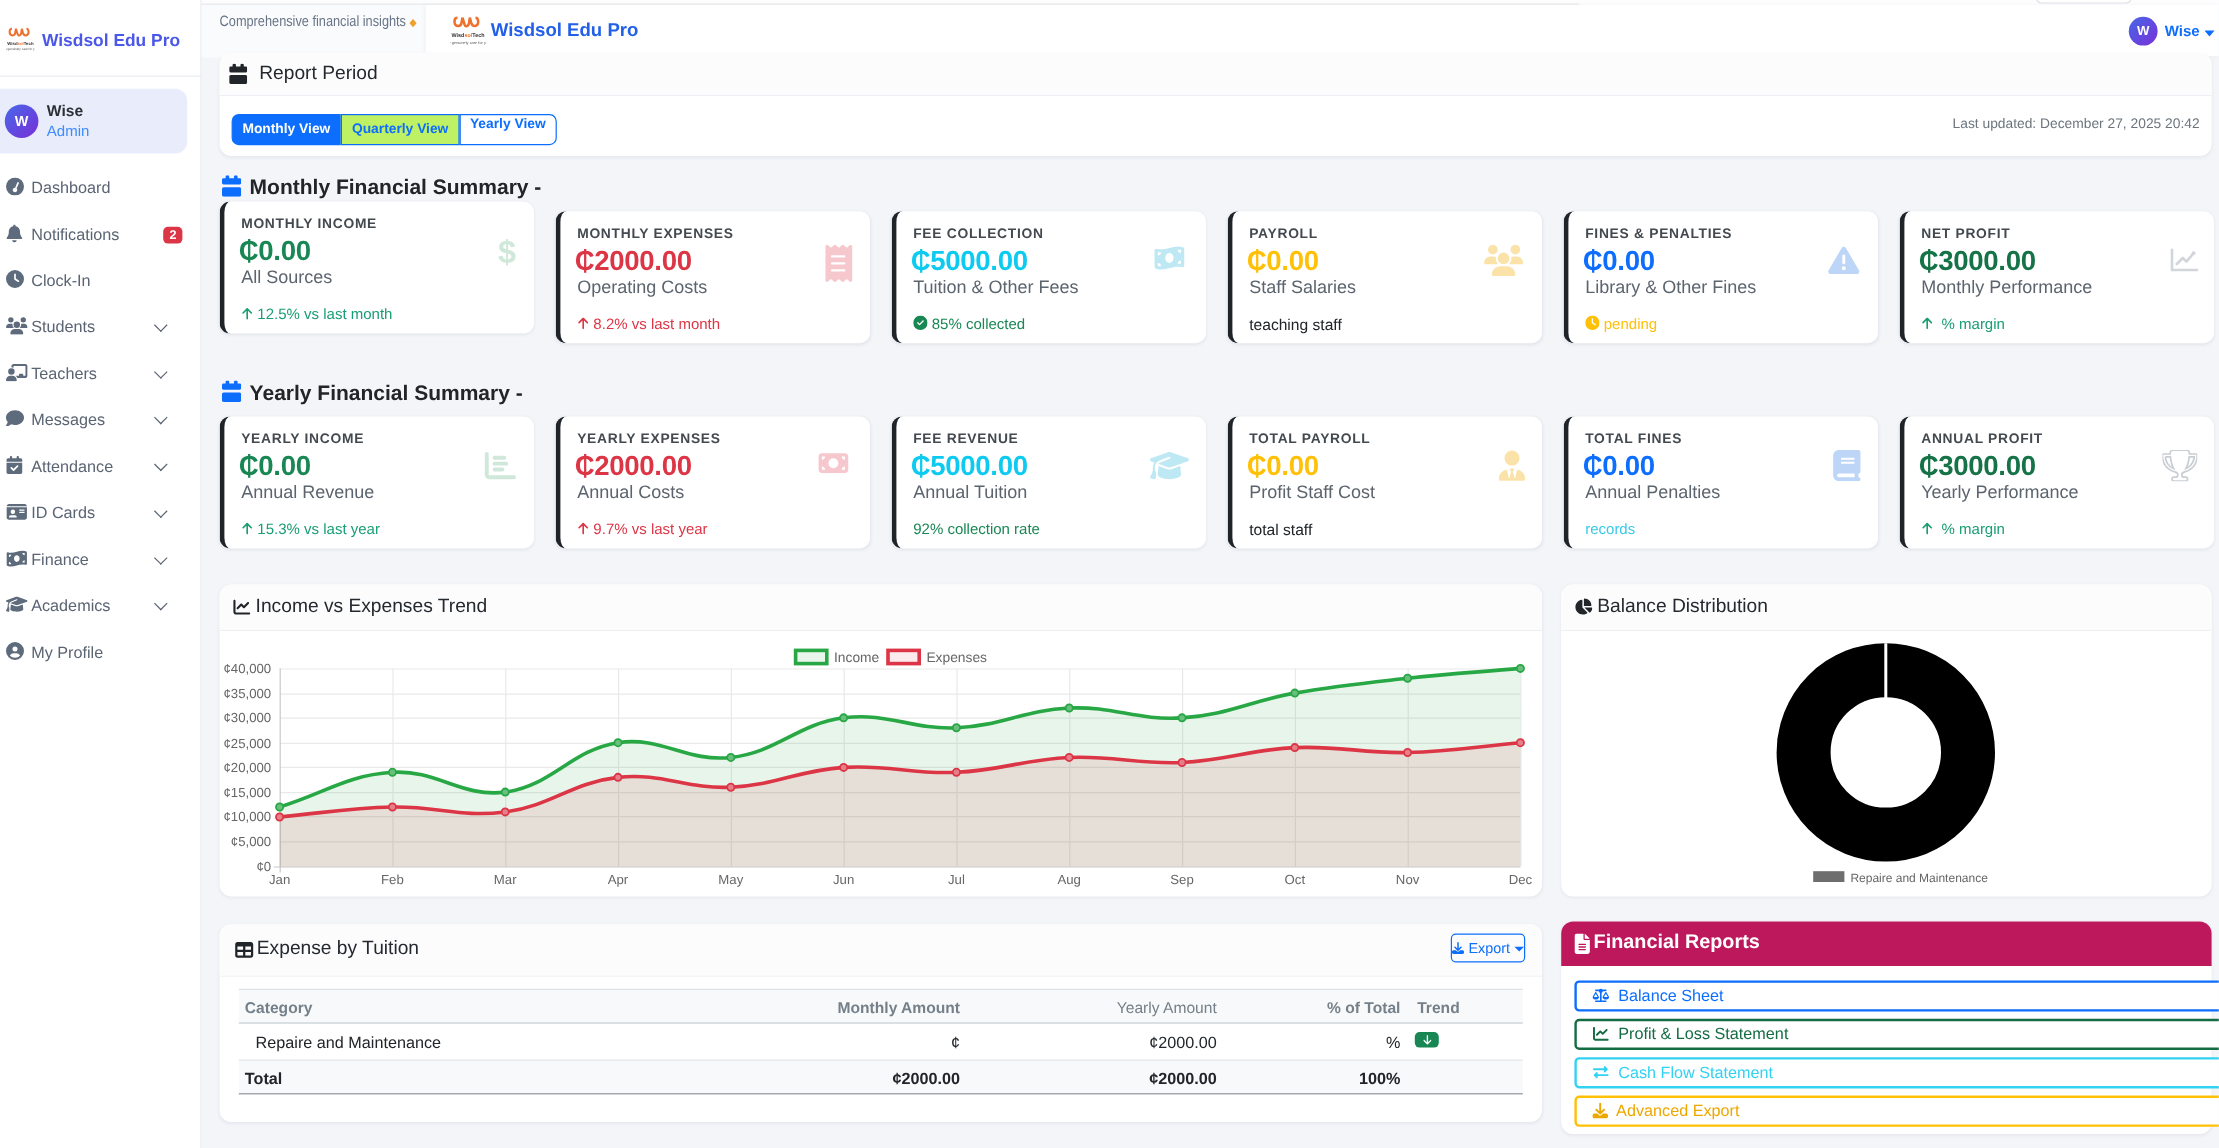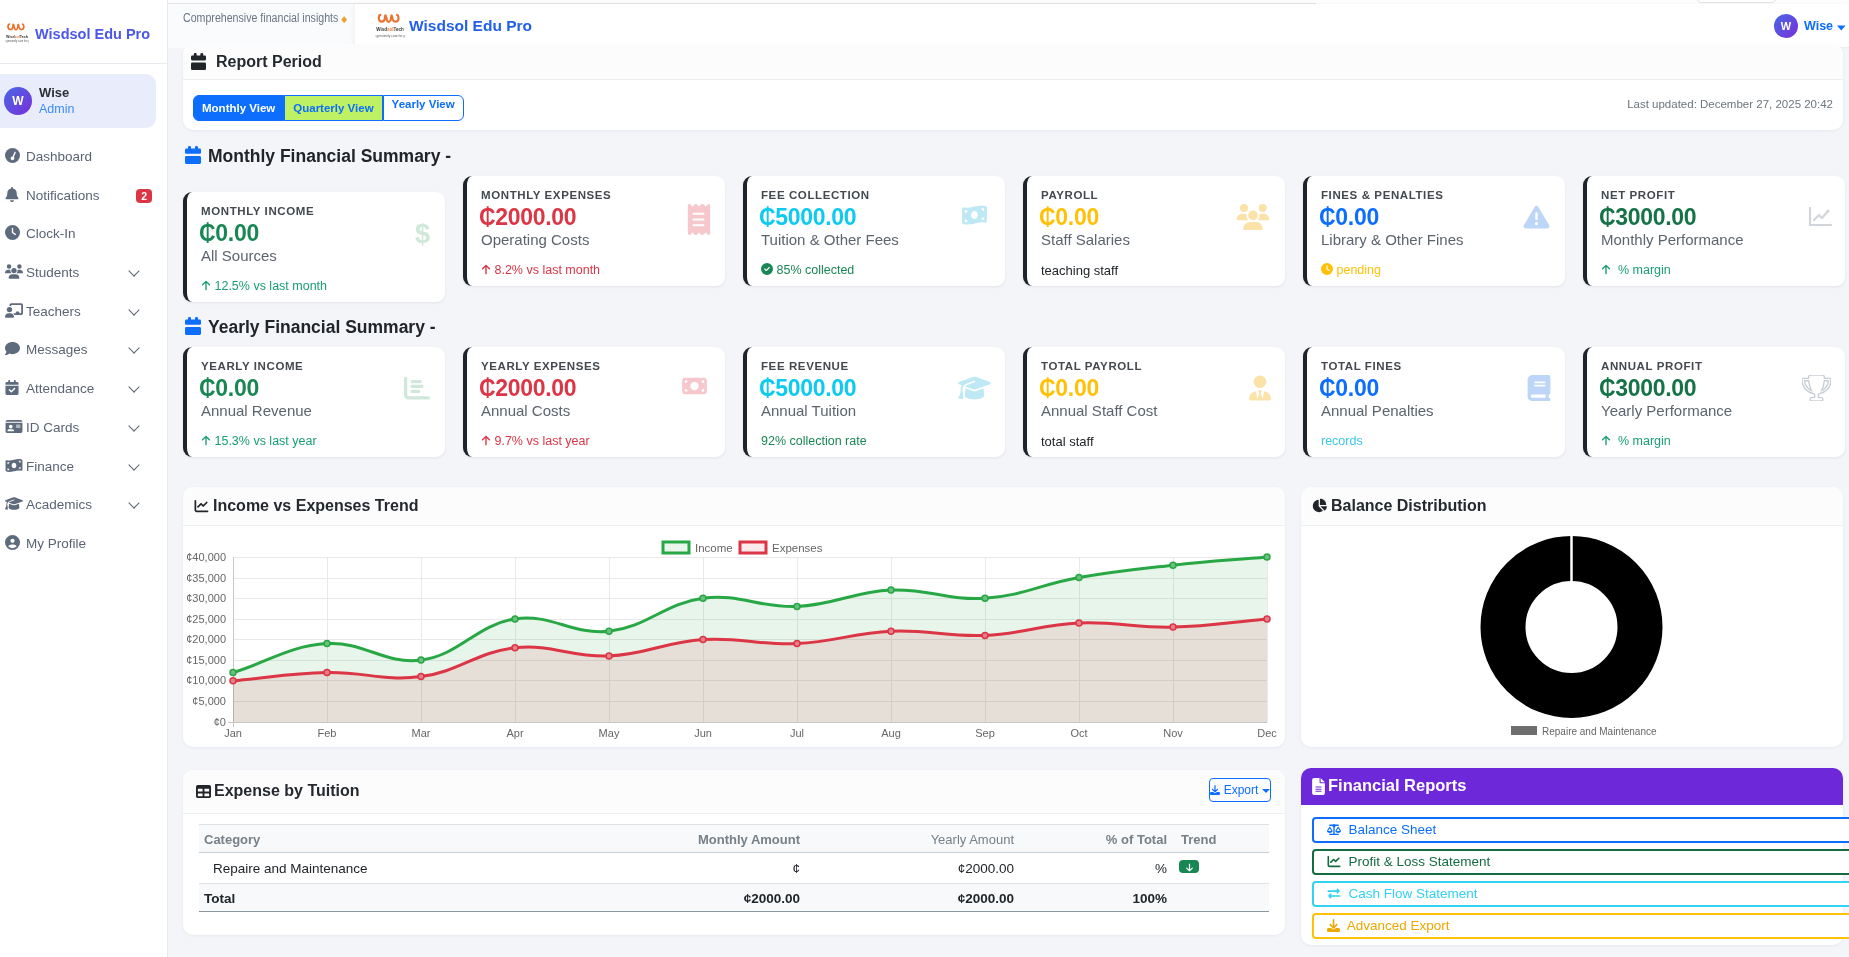--- a/index.html
+++ b/index.html
@@ -1,19 +1,19 @@
 <!DOCTYPE html>
 <html><head><meta charset="utf-8"><style>
 *{margin:0;padding:0;box-sizing:border-box}
 html,body{width:1849px;height:957px;overflow:hidden}
 body{font-family:"Liberation Sans",sans-serif;background:#f4f5f9;position:relative}
 .abs{position:absolute}
 .card{position:absolute;background:#fff;border-radius:10px;box-shadow:0 1px 3px rgba(30,40,60,.06)}
 .chead{position:absolute;left:0;right:0;top:0;background:#fcfcfd;border-bottom:1px solid #edeff2;border-radius:10px 10px 0 0}
-.ct{font-weight:bold;font-size:16px;color:#24292f}
+.ct{font-weight:normal;font-size:16px;color:#24292f}
 
 #sb{position:absolute;left:0;top:0;width:168px;height:957px;background:#fff;border-right:1px solid #e7e9ee}
 #sb .logo{position:absolute;left:35px;top:26px;font-size:14.5px;font-weight:bold;color:#4a57e8;white-space:nowrap}
 #sb .mi{position:absolute;left:0;width:168px;height:30px;font-size:13.5px;color:#5a6473}
 #sb .mi span{position:absolute;left:26px;top:7px}
 #sb .mi svg{position:absolute;left:5px;top:6px}
 .chev{left:auto !important;right:30px;top:9px !important;width:8px;height:8px;border-right:1.7px solid #5a6473;border-bottom:1.7px solid #5a6473;transform:rotate(45deg)}
 
 .sc{position:absolute;width:262px;height:110px;background:#fff;border-radius:9px;border-left:4px solid #1f242b;box-shadow:0 1px 3px rgba(30,40,60,.08)}
 .sc .lb{position:absolute;left:14px;top:13px;font-size:11.5px;font-weight:bold;color:#43494f;letter-spacing:.6px}
@@ -169,21 +169,21 @@
 <svg class="abs" style="left:185px;top:317px" width="16" height="18" viewBox="0 0 16 18">
     <g fill="#0d6efd">
       <rect x="3" y="0" width="3" height="5.5" rx="1.2"></rect>
       <rect x="10" y="0" width="3" height="5.5" rx="1.2"></rect>
       <rect x="0" y="2.6" width="16" height="5.2" rx="1.2"></rect>
       <rect x="0" y="10" width="16" height="8" rx="1.4"></rect>
     </g>
   </svg>
 <div class="shead" style="left:208px;top:317px">Yearly Financial Summary -</div>
 
-<div class="sc" style="left:183px;top:192px">
+<div class="sc" style="left:183px;top:168px">
   <div class="lb">MONTHLY INCOME</div>
     <div class="vl g">₵0.00</div>
     <div class="sb2">All Sources</div>
   <div class="ft tl"><svg width="10" height="11" viewBox="0 0 384 512" style="vertical-align:-1px">
         <path fill="currentColor" d="M214.6 41.4c-12.5-12.5-32.8-12.5-45.3 0l-160 160c-12.5 12.5-12.5 32.8 0 45.3s32.8 12.5 45.3 0L160 141.2V448c0 17.7 14.3 32 32 32s32-14.3 32-32V141.2L329.4 246.6c12.5 12.5 32.8 12.5 45.3 0s12.5-32.8 0-45.3l-160-160z"></path>
       </svg> 12.5% vs last month</div>
   <div class="ic" style="font-size:27px;font-weight:bold;color:#cfe8da;top:27px;right:15px">$</div>
 </div>
 <div class="sc" style="left:463px;top:176px">
   <div class="lb">MONTHLY EXPENSES</div>
@@ -268,21 +268,21 @@
     <div class="vl c">₵5000.00</div>
     <div class="sb2">Annual Tuition</div>
   <div class="ft g">92% collection rate</div>
   <svg class="ic" width="33" height="26" viewBox="0 0 640 512" fill="#bee8f4">
       <path d="M320 32c-8.1 0-16.1 1.4-23.7 4.1L15.8 137.4C6.3 140.9 0 149.9 0 160s6.3 19.1 15.8 22.6l57.9 20.9C57.3 229.3 48 259.8 48 291.2V320c0 28.4-10.8 57.7-22.3 80.8c-6.5 13-13.9 25.8-22.5 37.6C0 442.7-.9 448.3 .9 453.4s6 8.9 11.2 10.2l64 16c4.2 1.1 8.7 .3 12.4-2s6.3-6.1 7.1-10.4c8.6-42.8 4.3-81.2-2.1-108.7C90.3 344.3 86 329.8 80 316.5V291.2c0-30.2 10.2-58.7 27.9-81.5c12.9-15.5 29.6-28 49.2-35.7l157-61.7c8.2-3.2 17.5 .8 20.7 9s-.8 17.5-9 20.7l-157 61.7c-12.4 4.9-23.3 12.4-32.2 21.6l159.6 57.6c7.6 2.7 15.6 4.1 23.7 4.1s16.1-1.4 23.7-4.1L624.2 182.6c9.5-3.4 15.8-12.5 15.8-22.6s-6.3-19.1-15.8-22.6L343.7 36.1C336.1 33.4 328.1 32 320 32zM128 408c0 35.3 86 72 192 72s192-36.7 192-72L496.7 262.6L352.3 314.2c-10.4 3.7-21.4 5.6-32.3 5.6s-21.9-1.9-32.3-5.6L143.3 262.6L128 408z"></path>
     </svg>
 </div>
 <div class="sc" style="left:1023px;top:347px">
   <div class="lb">TOTAL PAYROLL</div>
     <div class="vl y">₵0.00</div>
-    <div class="sb2">Annual Staff Cost</div>
+    <div class="sb2">Profit Staff Cost</div>
   <div class="ft" style="color:#212529;font-size:13px">total staff</div>
   <svg class="ic" width="22" height="26" viewBox="0 0 448 512" fill="#fbe2a9">
       <path d="M224 0a128 128 0 1 1 0 256A128 128 0 1 1 224 0zM209.1 359.2l-18.6-31c-6.4-10.7 1.3-24.2 13.7-24.2H224h19.7c12.4 0 20.1 13.6 13.7 24.2l-18.6 31 33.4 123.9 36-146.9c2-8.1 9.8-13.4 17.9-11.3c70.1 17.6 121.9 81 121.9 156.4c0 17-13.8 30.7-30.7 30.7H285.5c-2.1 0-4-.4-5.8-1.1l.3 1.1H168l.3-1.1c-1.8 .7-3.8 1.1-5.8 1.1H30.7C13.8 512 0 498.2 0 481.3c0-75.5 51.9-138.9 121.9-156.4c8.1-2 15.9 3.3 17.9 11.3l36 146.9 33.4-123.9z"></path>
     </svg>
 </div>
 <div class="sc" style="left:1303px;top:347px">
   <div class="lb">TOTAL FINES</div>
     <div class="vl b">₵0.00</div>
     <div class="sb2">Annual Penalties</div>
   <div class="ft" style="color:#3bc8e8">records</div>
@@ -449,21 +449,21 @@
   </div>
   <div class="abs" style="left:16px;top:114px;right:16px;height:28px;background:#f8f9fa;border-bottom:1px solid #8f979e">
     <span class="abs" style="left:5px;top:7px;font-size:13.5px;font-weight:bold;color:#212529">Total</span>
     <span class="abs" style="left:601px;top:7px;font-size:13.5px;font-weight:bold;color:#212529;transform:translateX(-100%)">¢2000.00</span>
     <span class="abs" style="left:815px;top:7px;font-size:13.5px;font-weight:bold;color:#212529;transform:translateX(-100%)">¢2000.00</span>
     <span class="abs" style="left:968px;top:7px;font-size:13.5px;font-weight:bold;color:#212529;transform:translateX(-100%)">100%</span>
   </div>
 </div>
 
 <div class="card" style="left:1301px;top:768px;width:542px;height:177px">
-  <div class="abs" style="left:0;top:0;right:0;height:37px;background:#6d28d9;border-radius:10px 10px 0 0">
+  <div class="abs" style="left:0;top:0;right:0;height:37px;background:#be185d;border-radius:10px 10px 0 0">
     <svg class="abs" style="left:11px;top:10px" width="13" height="17" viewBox="0 0 384 512" fill="#fff">
         <path d="M64 0C28.7 0 0 28.7 0 64V448c0 35.3 28.7 64 64 64H320c35.3 0 64-28.7 64-64V160H256c-17.7 0-32-14.3-32-32V0H64zM256 0V128H384L256 0zM112 256H272c8.8 0 16 7.2 16 16s-7.2 16-16 16H112c-8.8 0-16-7.2-16-16s7.2-16 16-16zm0 64H272c8.8 0 16 7.2 16 16s-7.2 16-16 16H112c-8.8 0-16-7.2-16-16s7.2-16 16-16zm0 64H272c8.8 0 16 7.2 16 16s-7.2 16-16 16H112c-8.8 0-16-7.2-16-16s7.2-16 16-16z"></path>
       </svg>
     <div class="abs" style="left:27px;top:8px;font-size:16.5px;font-weight:bold;color:#fff">Financial Reports</div>
   </div>
   <div class="abs rbtn" style="top:49px;border-color:#0d6efd;color:#0d6efd">
     <svg width="14" height="13" viewBox="0 0 640 512" style="vertical-align:-2px">
         <path fill="#0d6efd" d="M384 32H512c17.7 0 32 14.3 32 32s-14.3 32-32 32H398.4c-5.2 25.8-22.9 47.1-46.4 57.3V448H512c17.7 0 32 14.3 32 32s-14.3 32-32 32H320 128c-17.7 0-32-14.3-32-32s14.3-32 32-32H288V153.3c-23.5-10.3-41.2-31.6-46.4-57.3H128c-17.7 0-32-14.3-32-32s14.3-32 32-32H256c14.6-19.4 37.8-32 64-32s49.4 12.6 64 32zm55.6 288H584.4L512 195.8 439.6 320zM512 416c-62.9 0-115.2-34-126-78.9c-2.6-11 1-22.3 6.7-32.1l95.2-163.2c5-8.6 14.2-13.8 24.1-13.8s19.1 5.3 24.1 13.8l95.2 163.2c5.7 9.8 9.3 21.1 6.7 32.1C626.7 382 574.9 416 512 416zM126.8 195.8L54.4 320H199.3L126.8 195.8zM.9 337.1c-2.6-11 1-22.3 6.7-32.1l95.2-163.2c5-8.6 14.2-13.8 24.1-13.8s19.1 5.3 24.1 13.8l95.2 163.2c5.7 9.8 9.3 21.1 6.7 32.1C242.7 382 190.9 416 128 416S13.2 382 .9 337.1z"></path>
       </svg>&nbsp; Balance Sheet</div>
   <div class="abs rbtn" style="top:81px;border-color:#146c43;color:#146c43">

